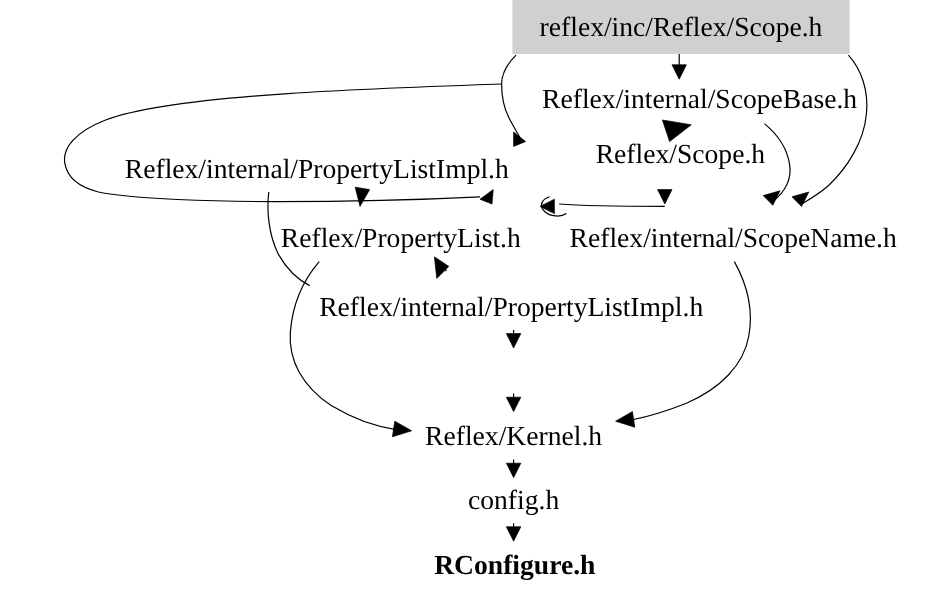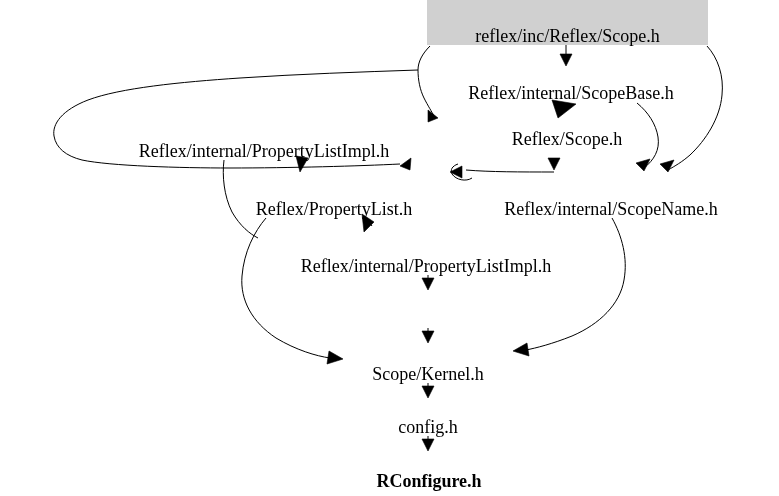--- a/index.html
+++ b/index.html
@@ -29,25 +29,25 @@
   }
   .arrow-head {
     fill: #000000;
     stroke: #000000;
     stroke-width: 0.6;
   }
   .node-box {
     position: absolute;
     box-sizing: border-box;
     display: flex;
-    align-items: flex-end;
+    align-items: center;
     justify-content: center;
     white-space: nowrap;
     color: #000000;
-    font-size: 18px;
+    font-size: 23px;
     line-height: 1;
     letter-spacing: 0px;
   }
   .node-box.root {
     background: #d0d0d0;
   }
   .node-label {
     display: block;
     white-space: nowrap;
   }
@@ -137,21 +137,21 @@
       <path class="edge-path" d="M 428,436 L 428,442"></path>
       <polygon class="arrow-head" points="422,439 434,439 428,451"></polygon>
     </g>
 
   </svg>
 
   <div class="node-box root" style="left:427px; top:0px; width:281px; height:45px;">
     <span class="node-label">reflex/inc/Reflex/Scope.h</span>
   </div>
 
-  <div class="node-box" style="left:408px; top:62px; width:294px; height:40px;padding-left:32px;">
+  <div class="node-box" style="left:420px; top:62px; width:294px; height:40px;padding-left:32px;">
     <span class="node-label">Reflex/internal/ScopeBase.h</span>
   </div>
 
   <div class="node-box" style="left:80px; top:120px; width:368px; height:40px;">
     <span class="node-label">Reflex/internal/PropertyListImpl.h</span>
   </div>
 
   <div class="node-box" style="left:486px; top:108px; width:162px; height:40px;">
     <span class="node-label">Reflex/Scope.h</span>
   </div>
@@ -163,21 +163,21 @@
   <div class="node-box" style="left:462px; top:178px; width:298px; height:40px;">
     <span class="node-label">Reflex/internal/ScopeName.h</span>
   </div>
 
   <div class="node-box" style="left:250px; top:235px; width:352px; height:40px;font-family:Liberation Serif, serif;">
     <span class="node-label">Reflex/internal/PropertyListImpl.h</span>
   </div>
 
 
   <div class="node-box" style="left:342px; top:343px; width:172px; height:40px;">
-    <span class="node-label">Scope/Kernel.h</span>
+    <span class="node-label">Reflex/Kernel.h</span>
   </div>
 
   <div class="node-box" style="left:381px; top:396px; width:94px; height:40px;">
     <span class="node-label">config.h</span>
   </div>
 
   <div class="node-box" style="left:352px; top:450px; width:154px; height:40px;font-weight:bold;">
     <span class="node-label">RConfigure.h</span>
   </div>
 

